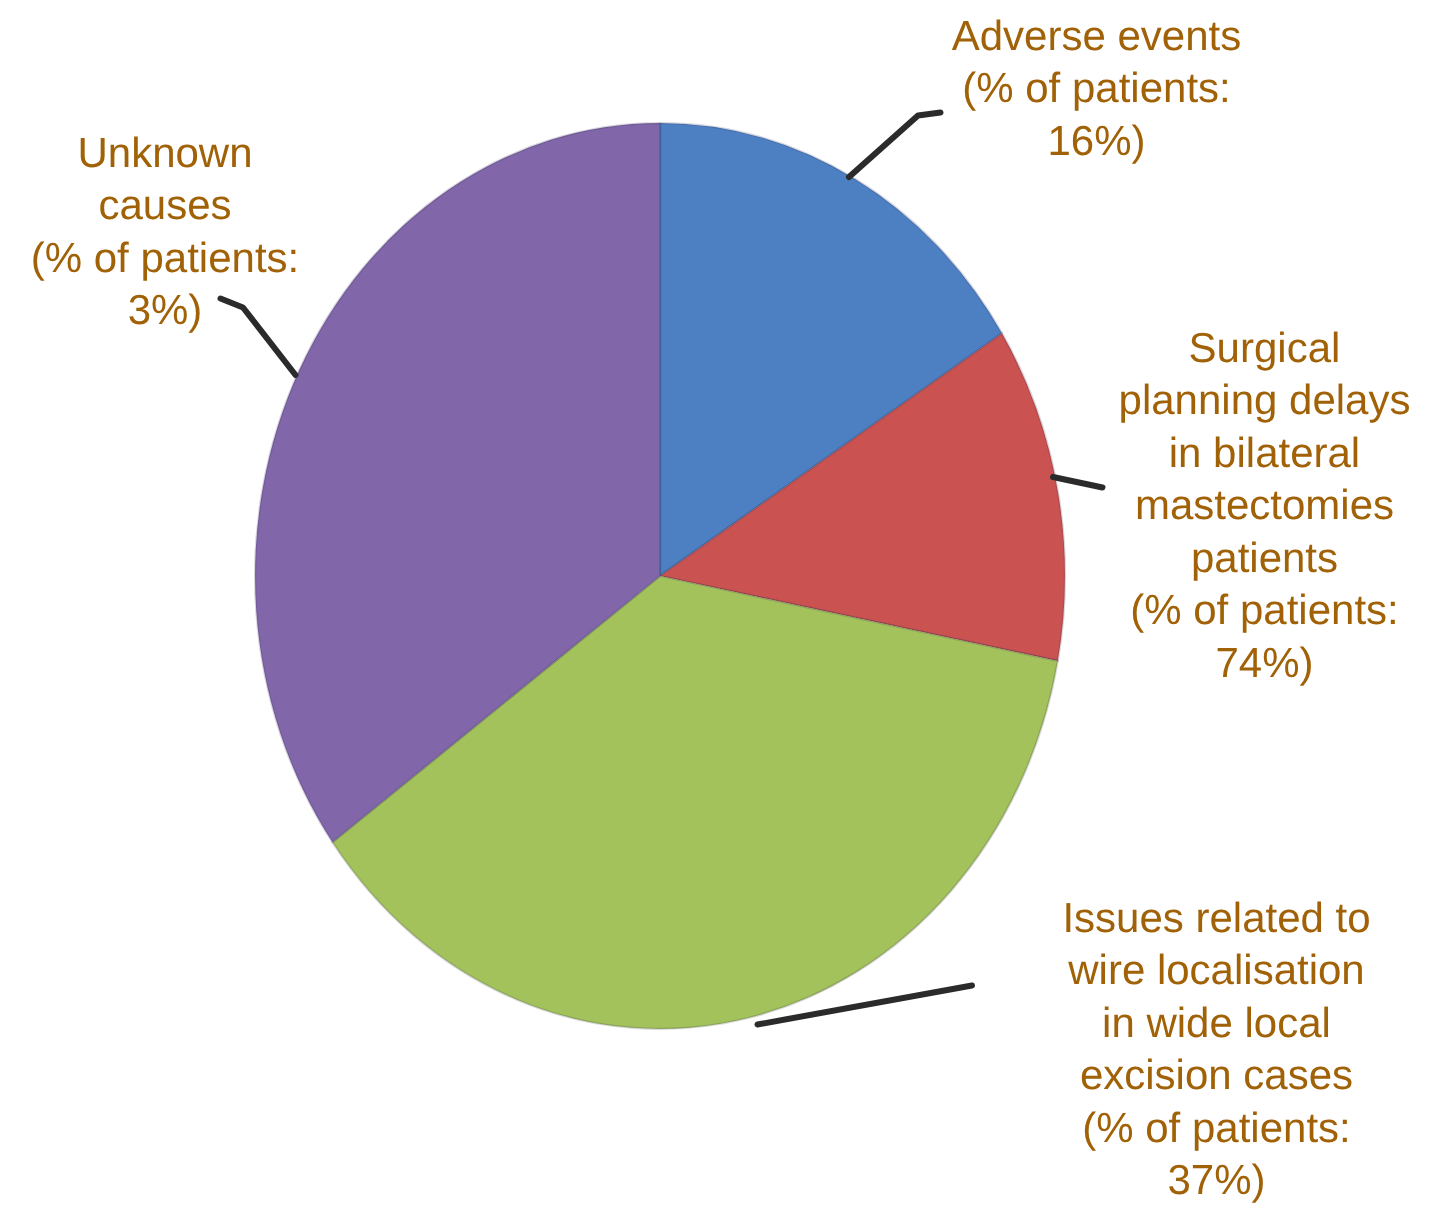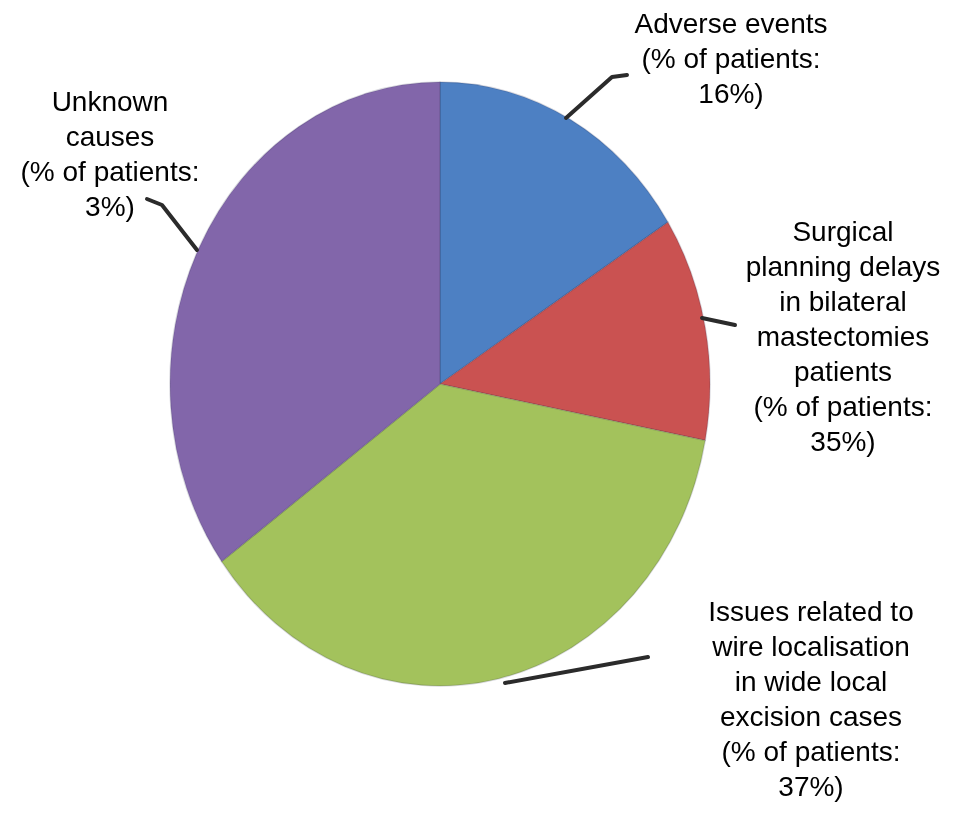--- a/index.html
+++ b/index.html
@@ -19,21 +19,21 @@
     position: absolute;
     left: 0;
     top: 0;
   }
   .pie-label {
     position: absolute;
     white-space: pre-line;
     text-align: center;
     font-size: 28px;
     line-height: 35px;
-    color: #000000;
+    color: #a16207;
     letter-spacing: 0px;
   }
   .lbl-adverse  { left: 581px; top: 6px;   width: 300px; }
   .lbl-unknown  { left: 0px;   top: 84px;  width: 220px; }
   .lbl-surgical { left: 718px; top: 214px; width: 250px; }
   .lbl-issues   { left: 646px; top: 594px; width: 330px; }
 </style>
 </head>
 <body>
 
@@ -53,21 +53,21 @@
   <div class="pie-label lbl-adverse">Adverse events
 (% of patients:
 16%)</div>
 
   <div class="pie-label lbl-surgical">Surgical
 planning delays
 in bilateral
 mastectomies
 patients
 (% of patients:
-35%)</div>
+74%)</div>
 
   <div class="pie-label lbl-issues">Issues related to
 wire localisation
 in wide local
 excision cases
 (% of patients:
 37%)</div>
 
   <div class="pie-label lbl-unknown">Unknown
 causes

